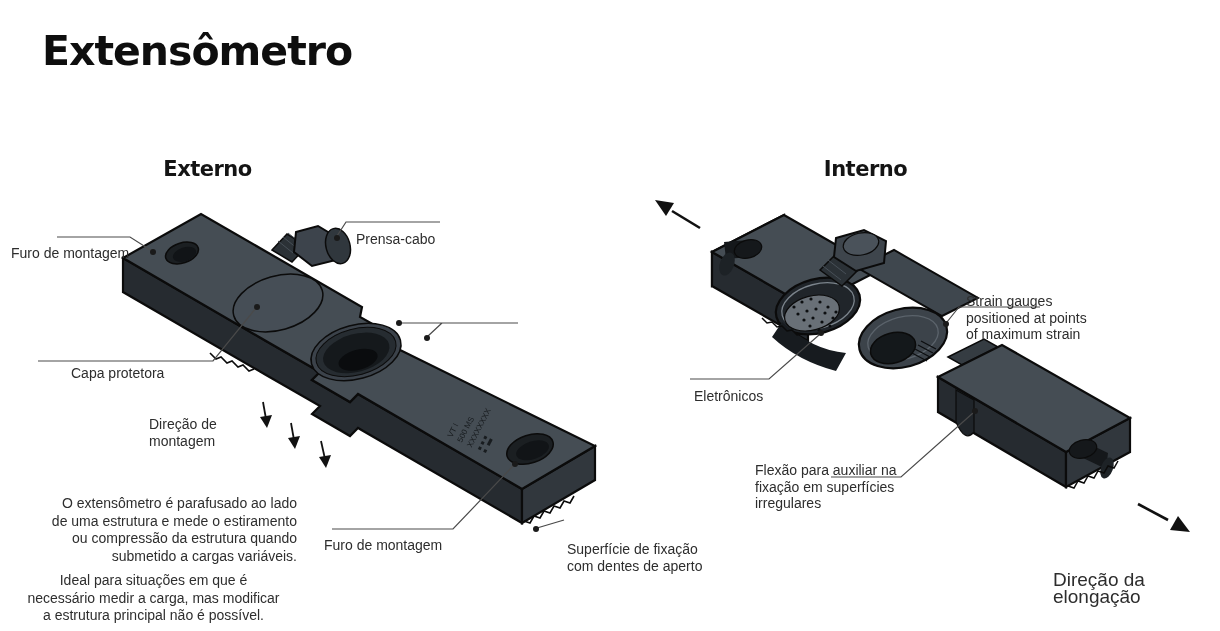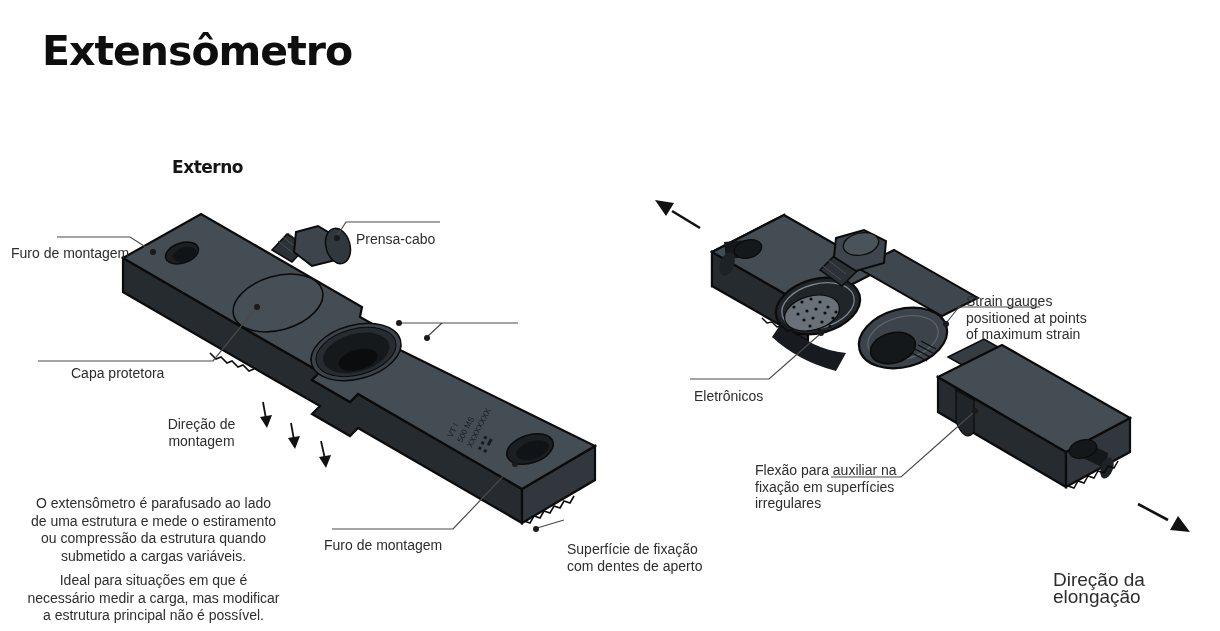--- a/index.html
+++ b/index.html
@@ -1,24 +1,24 @@
 <!DOCTYPE html>
 <html><head>
 <meta charset="utf-8">
 <style>
   html,body{margin:0;padding:0;background:#ffffff;}
   .canvas{position:relative;width:1220px;height:631px;background:#ffffff;overflow:hidden;
           font-family:"Liberation Sans",sans-serif;color:#2d2d2d;}
   .abs{position:absolute;margin-top:27px;}
   .page-title{font-family:"DejaVu Sans",sans-serif;font-weight:bold;font-size:41px;
               color:#0e0e0e;letter-spacing:-1px;line-height:1.1;}
-  .section-heading{font-family:"DejaVu Sans",sans-serif;font-weight:bold;font-size:17px;
+  .section-heading{font-family:"DejaVu Sans",sans-serif;font-weight:bold;font-size:21px;
                    color:#141414;text-align:center;letter-spacing:-0.5px;}
   .label{font-size:14px;line-height:16.5px;white-space:pre-line;color:#2d2d2d;}
-  .label.center{text-align:center;}
+  .label.center{}
   .para{font-size:14px;line-height:17.5px;white-space:pre-line;text-align:center;color:#2e2e2e;}
   .para-r{font-size:14.5px;line-height:19px;white-space:pre-line;text-align:center;color:#2e2e2e;}
   svg{display:block;}
   .svg-layer{position:absolute;left:0;top:0;pointer-events:none;}
 </style>
 </head>
 <body>
 
 <div class="canvas">
 
@@ -220,31 +220,32 @@
     </g>
     <g stroke="#111111" fill="#111111">
       <line x1="1138" y1="504" x2="1168" y2="520" stroke-width="2.6"></line>
       <polygon points="1190,532 1170,530 1178,516" stroke="none"></polygon>
     </g>
   </svg>
 
   <div class="abs page-title" style="left:42px;top:2px;">Extensômetro</div>
 
   <div class="abs section-heading" style="left:110px;top:130px;width:195px;">Externo</div>
+  <div class="abs section-heading" style="left:768px;top:130px;width:195px;">Interno</div>
 
   <div class="abs label" style="left:11px;top:218px;">Furo de montagem</div>
   <div class="abs label" style="left:356px;top:204px;">Prensa-cabo</div>
   <div class="abs label" style="left:71px;top:338px;">Capa protetora</div>
   <div class="abs label center" style="left:149px;top:389px;width:105px;">Direção de
 montagem</div>
   <div class="abs label" style="left:324px;top:510px;">Furo de montagem</div>
   <div class="abs label" style="left:567px;top:514px;">Superfície de fixação
 com dentes de aperto</div>
 
-  <div class="abs para" style="left:10px;top:468px;width:287px;">O extensômetro é parafusado ao lado
+  <div class="abs para" style="left:10px;top:468px;width:287px;text-align:right;">O extensômetro é parafusado ao lado
 de uma estrutura e mede o estiramento
 ou compressão da estrutura quando
 submetido a cargas variáveis.</div>
   <div class="abs para" style="left:10px;top:545px;width:287px;">Ideal para situações em que é
 necessário medir a carga, mas modificar
 a estrutura principal não é possível.</div>
 
   <div class="abs label" style="left:966px;top:266px;">Strain gauges
 positioned at points
 of maximum strain</div>

